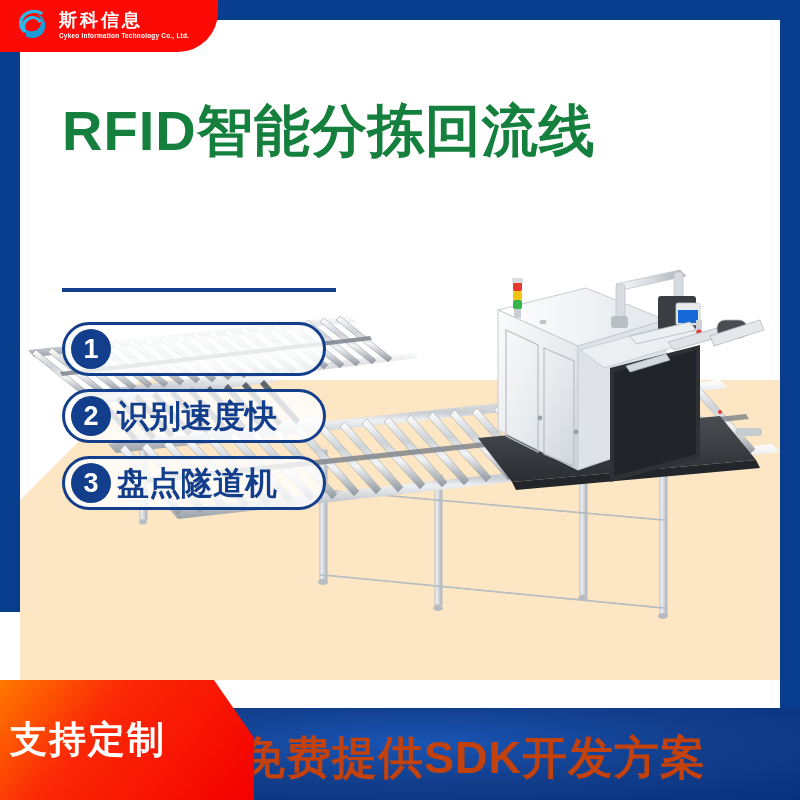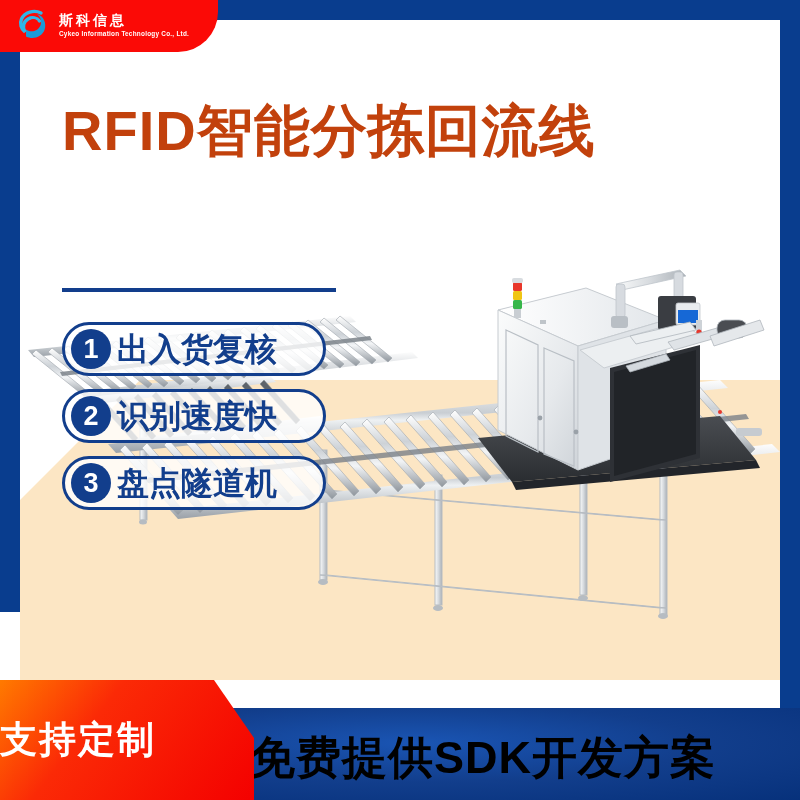--- a/index.html
+++ b/index.html
@@ -23,21 +23,21 @@
   
   .logo-header {
     position:absolute; left:0; top:0; width:218px; height:52px;
     background:#fb0a06; z-index:9;
     border-bottom-right-radius:40px;
   }
   .logo-row { position:absolute; left:14px; top:6px; display:flex; align-items:center; gap:7px; }
   .logo-mark { width:38px; height:38px; position:relative; flex:0 0 auto; }
   .logo-text-wrap { display:flex; flex-direction:column; justify-content:center; }
   .logo-cn {
-    font-size:14px; font-weight:bold; color:#ffffff; letter-spacing:3px;
+    font-size:18px; font-weight:bold; color:#ffffff; letter-spacing:3px;
     line-height:1.05; white-space:nowrap;
   }
   .logo-en {
     font-size:6.4px; color:#ffffff; letter-spacing:0.25px; white-space:nowrap;
     margin-top:2px; font-weight:bold;
   }
 
   
   .photo {
     position:absolute; left:20px; top:20px; width:760px; height:660px;
@@ -53,21 +53,21 @@
     background:#ffffff;
     clip-path:polygon(0 0,120px 0,0 120px);
   }
 
   
   .machine { position:absolute; left:0; top:0; width:760px; height:660px; }
 
   
   .headline { position:absolute; left:62px; top:100px; z-index:12; }
   .headline .ln {
-    font-size:56px; font-weight:bold; color:#c2410c;
+    font-size:56px; font-weight:bold; color:#15803d;
     line-height:1.12; letter-spacing:1px; white-space:nowrap;
   }
   .rule {
     position:absolute; left:62px; top:288px; width:274px; height:4px;
     background:#123e8c; z-index:12;
   }
 
   
   .features { position:absolute; left:62px; top:322px; z-index:12; }
   .pill {
@@ -95,28 +95,29 @@
   }
   .bb-blue {
     position:absolute; left:0; bottom:0; width:800px; height:92px;
     background:radial-gradient(ellipse at 52% 38%, #1a55b4 0%, #123e8c 48%, #06307a 100%);
   }
   .bb-red {
     position:absolute; left:0; bottom:0; width:254px; height:120px;
     background:linear-gradient(128deg,#ff7a00 0%,#fb2a06 36%,#f40000 100%);
     clip-path:polygon(0 0, 214px 0, 254px 58px, 254px 120px, 0 120px);
     display:flex; flex-direction:column; justify-content:center;
+    padding-left:10px;
   }
   .bb-red .rl {
     font-size:37px; font-weight:bold; color:#ffffff;
     letter-spacing:2px; line-height:1.12; white-space:nowrap;
   }
   .bb-slogan {
-    position:absolute; left:250px; bottom:6px;
-    font-size:45px; font-weight:bold; color:#000000;
+    position:absolute; left:240px; bottom:6px;
+    font-size:45px; font-weight:bold; color:#c2410c;
     letter-spacing:1px; white-space:nowrap; line-height:1.6;
   }
 </style>
 </head>
 <body>
 
 <div id="stage">
 
   <div class="frame-inner-round"></div>
 
@@ -348,21 +349,20 @@
   </div>
 
   <div class="headline">
     <div class="ln">RFID智能分拣回流线</div>
   </div>
   <div class="rule"></div>
 
   <div class="features">
     <div class="pill">
       <div class="pill-num">1</div>
-      <div class="pill-txt">出入货复核</div>
     </div>
     <div class="pill">
       <div class="pill-num">2</div>
       <div class="pill-txt">识别速度快</div>
     </div>
     <div class="pill">
       <div class="pill-num">3</div>
       <div class="pill-txt">盘点隧道机</div>
     </div>
   </div>

